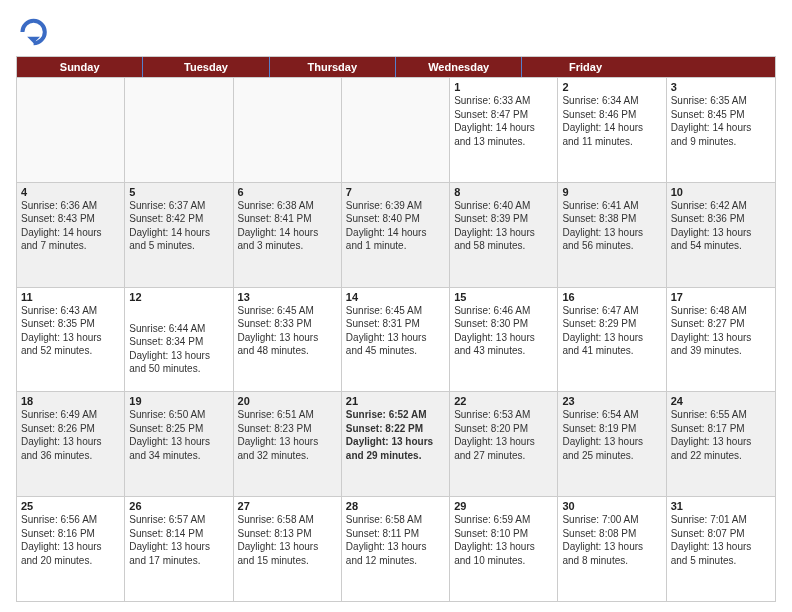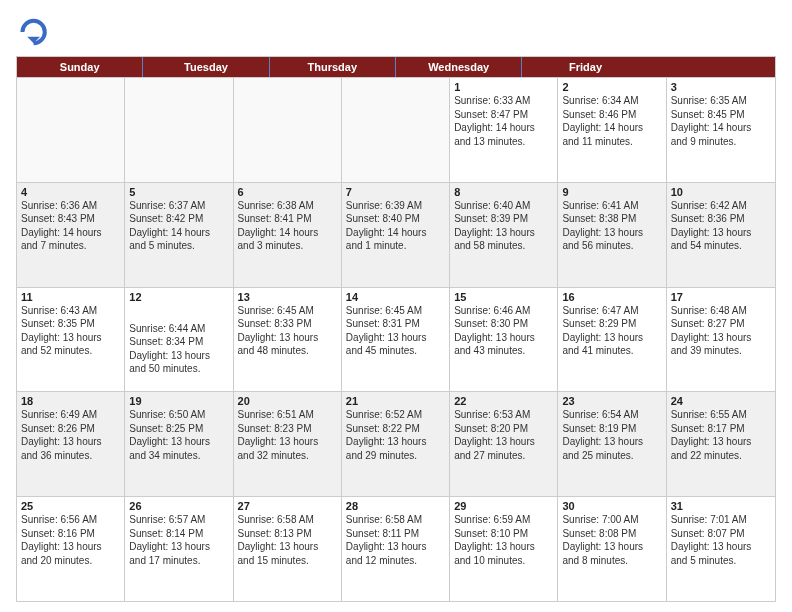--- a/index.html
+++ b/index.html
@@ -283,21 +283,21 @@
           </div>
           <div class="cal-cell shaded">
             <span class="day-num">20</span>
             <div class="cell-text" style="white-space: pre-line;">Sunrise: 6:51 AM
 Sunset: 8:23 PM
 Daylight: 13 hours
 and 32 minutes.</div>
           </div>
           <div class="cal-cell shaded">
             <span class="day-num">21</span>
-            <div class="cell-text" style="white-space: pre-line;">Sunrise: 6:52 AM
+            <div class="cell-text" style="white-space: pre-line; font-weight: bold;">Sunrise: 6:52 AM
 Sunset: 8:22 PM
 Daylight: 13 hours
 and 29 minutes.</div>
           </div>
           <div class="cal-cell shaded">
             <span class="day-num">22</span>
             <div class="cell-text" style="white-space: pre-line;">Sunrise: 6:53 AM
 Sunset: 8:20 PM
 Daylight: 13 hours
 and 27 minutes.</div>

